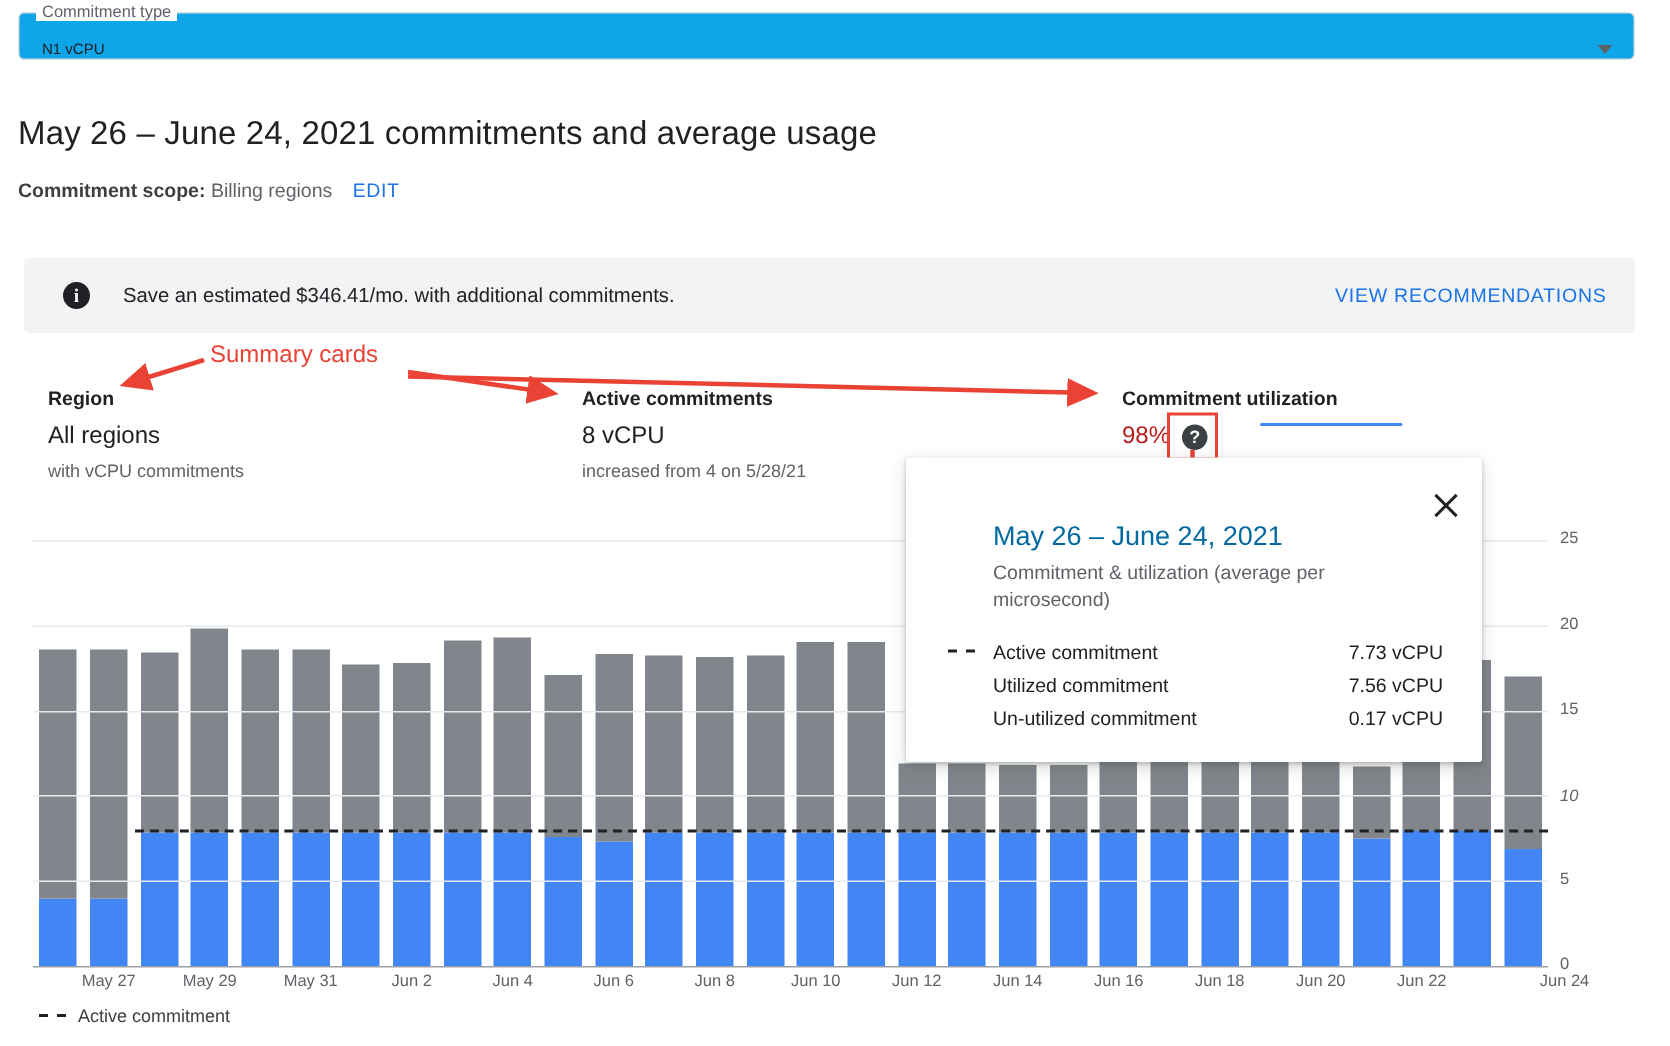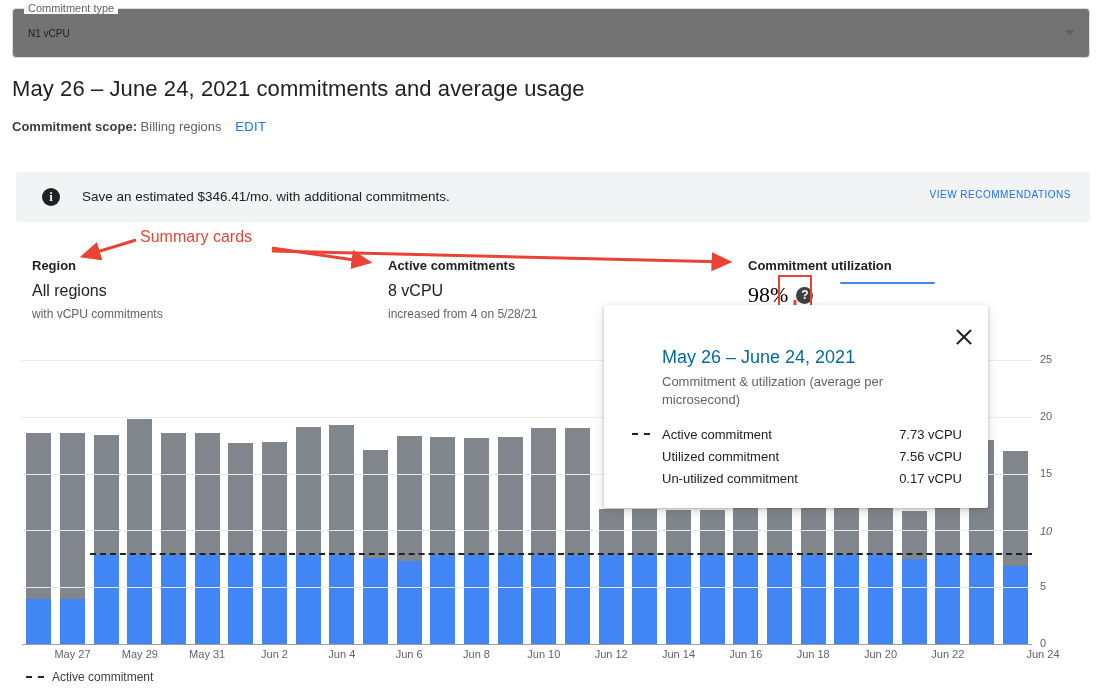--- a/index.html
+++ b/index.html
@@ -15,25 +15,25 @@
     overflow: hidden;
     position: relative;
   }
 
   
   .select-wrap {
     position: absolute;
     left: 12px;
     top: 8px;
     width: 1078px;
-    height: 50px;
+    height: 32px;
     border: 1px solid #dadce0;
     border-radius: 4px;
     box-sizing: border-box;
-    background: #737373;
+    background: #0ea5e9;
   }
   .select-label {
     position: absolute;
     left: 11px;
     top: -7px;
     background: #fff;
     padding: 0 4px;
     font-size: 11px;
     color: #5f6368;
     line-height: 12px;
@@ -112,21 +112,21 @@
     position: absolute;
     left: 66px;
     top: 17px;
     font-size: 13.5px;
     color: #202124;
   }
   .banner-action {
     position: absolute;
     right: 19px;
     top: 17px;
-    font-size: 10px;
+    font-size: 13px;
     font-weight: 500;
     color: #1a73e8;
     letter-spacing: 0.5px;
     cursor: pointer;
     margin-left: 45px;
   }
 
   
   .card { position: absolute; top: 258px; }
   .card-title {
@@ -141,21 +141,21 @@
     margin: 0 0 7px 0;
   }
   .card-sub {
     font-size: 12px;
     color: #5f6368;
   }
   #card-region { left: 32px; }
   #card-active { left: 388px; }
   #card-util { left: 748px; }
   .util-row { display: flex; align-items: center; }
-  .util-value { font-size: 22px; color: #000000; font-family: Liberation Serif, serif; }
+  .util-value { font-size: 16px; color: #b91c1c; }
   .help-badge {
     margin-left: 8px;
     width: 17px; height: 17px;
     border-radius: 50%;
     background: #3c4043;
     color: #fff;
     font-size: 12px;
     font-weight: 700;
     text-align: center;
     line-height: 17px;

